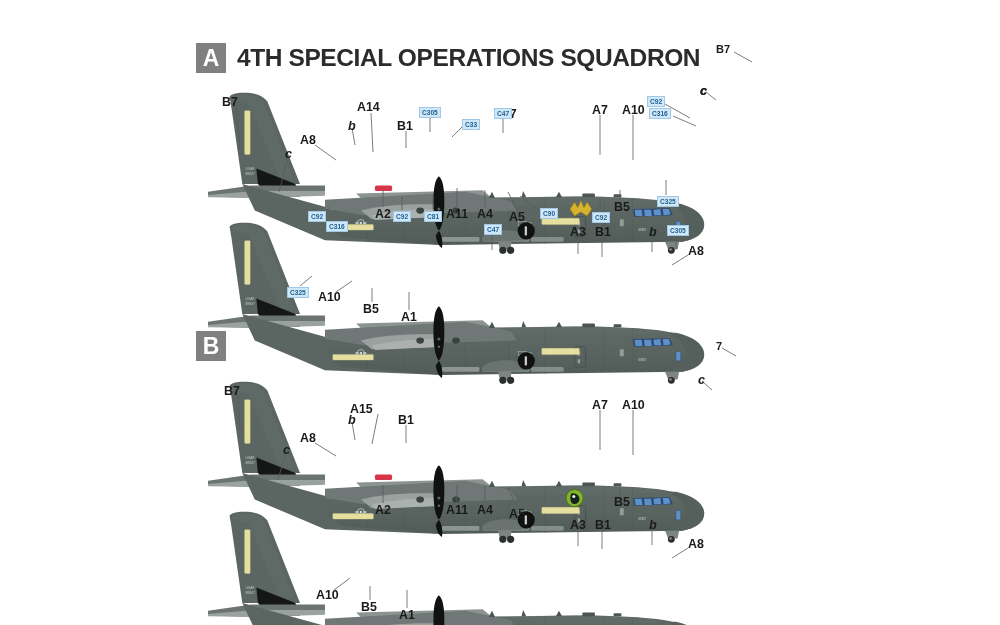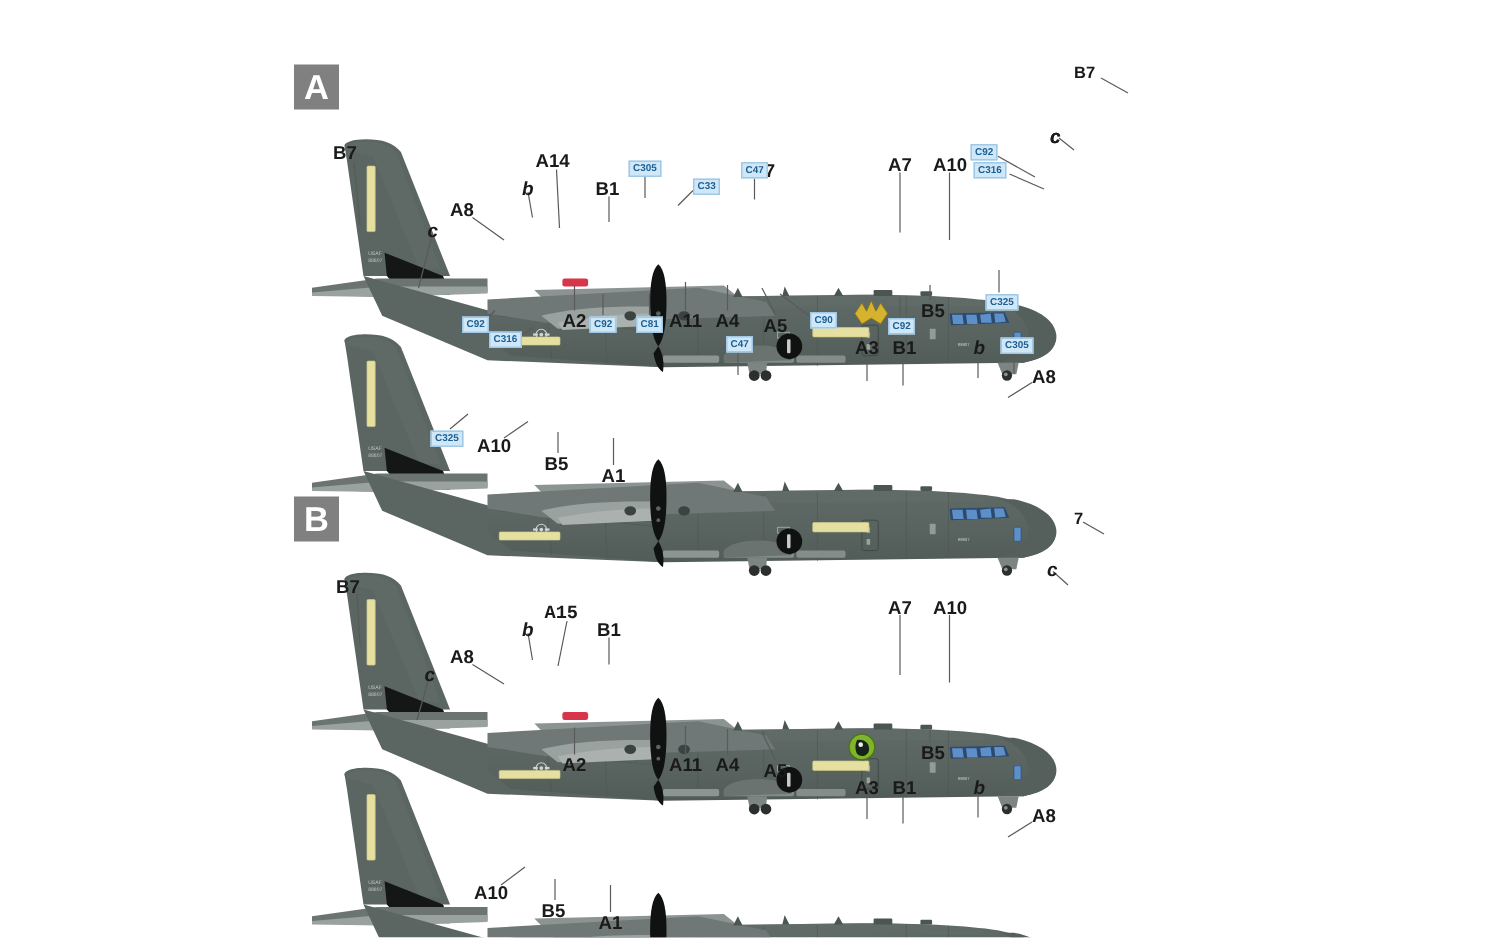--- a/index.html
+++ b/index.html
@@ -308,20 +308,21 @@
         <path d="M600 211 L600 198"></path>
         <path d="M666 195 L666 180"></path>
         <path d="M492 232 L492 250"></path>
         <path d="M676 233 L676 249"></path>
         <path d="M300 286 L312 276"></path>
       </g>
   </svg>
 
   <div class="sec-head" style="left:196px; top:43px;">
     <div class="sec-badge">A</div>
+    <div class="sec-title">4TH SPECIAL OPERATIONS SQUADRON</div>
   </div>
 
   <div class="sec-head" style="left:196px; top:331px;">
     <div class="sec-badge">B</div>
   </div>
 
   <div id="annotations">
       <div class="lbl small" style="left: 716px; top: 44px;">B7</div>
       <div class="lbl ital" style="left: 700px; top: 85px;">c</div>
       <div class="lbl" style="left: 222px; top: 96px;">B7</div>
@@ -345,21 +346,21 @@
       <div class="lbl" style="left: 688px; top: 245px;">A8</div>
       <div class="lbl" style="left: 318px; top: 291px;">A10</div>
       <div class="lbl" style="left: 363px; top: 303px;">B5</div>
       <div class="lbl" style="left: 401px; top: 311px;">A1</div>
       <div class="lbl small" style="left: 716px; top: 341px;">7</div>
       <div class="lbl ital" style="left: 698px; top: 374px;">c</div>
       <div class="lbl" style="left: 224px; top: 385px;">B7</div>
       <div class="lbl ital" style="left: 283px; top: 444px;">c</div>
       <div class="lbl" style="left: 300px; top: 432px;">A8</div>
       <div class="lbl ital" style="left: 348px; top: 414px;">b</div>
-      <div class="lbl" style="left: 363px; top: 403px; font-family: Liberation Mono, monospace;">A15</div>
+      <div class="lbl" style="left: 350px; top: 403px;">A15</div>
       <div class="lbl" style="left: 398px; top: 414px;">B1</div>
       <div class="lbl" style="left: 592px; top: 399px;">A7</div>
       <div class="lbl" style="left: 622px; top: 399px;">A10</div>
       <div class="lbl" style="left: 375px; top: 504px;">A2</div>
       <div class="lbl" style="left: 446px; top: 504px;">A11</div>
       <div class="lbl" style="left: 477px; top: 504px;">A4</div>
       <div class="lbl" style="left: 509px; top: 508px;">A5</div>
       <div class="lbl" style="left: 614px; top: 496px;">B5</div>
       <div class="lbl" style="left: 570px; top: 519px;">A3</div>
       <div class="lbl" style="left: 595px; top: 519px;">B1</div>

